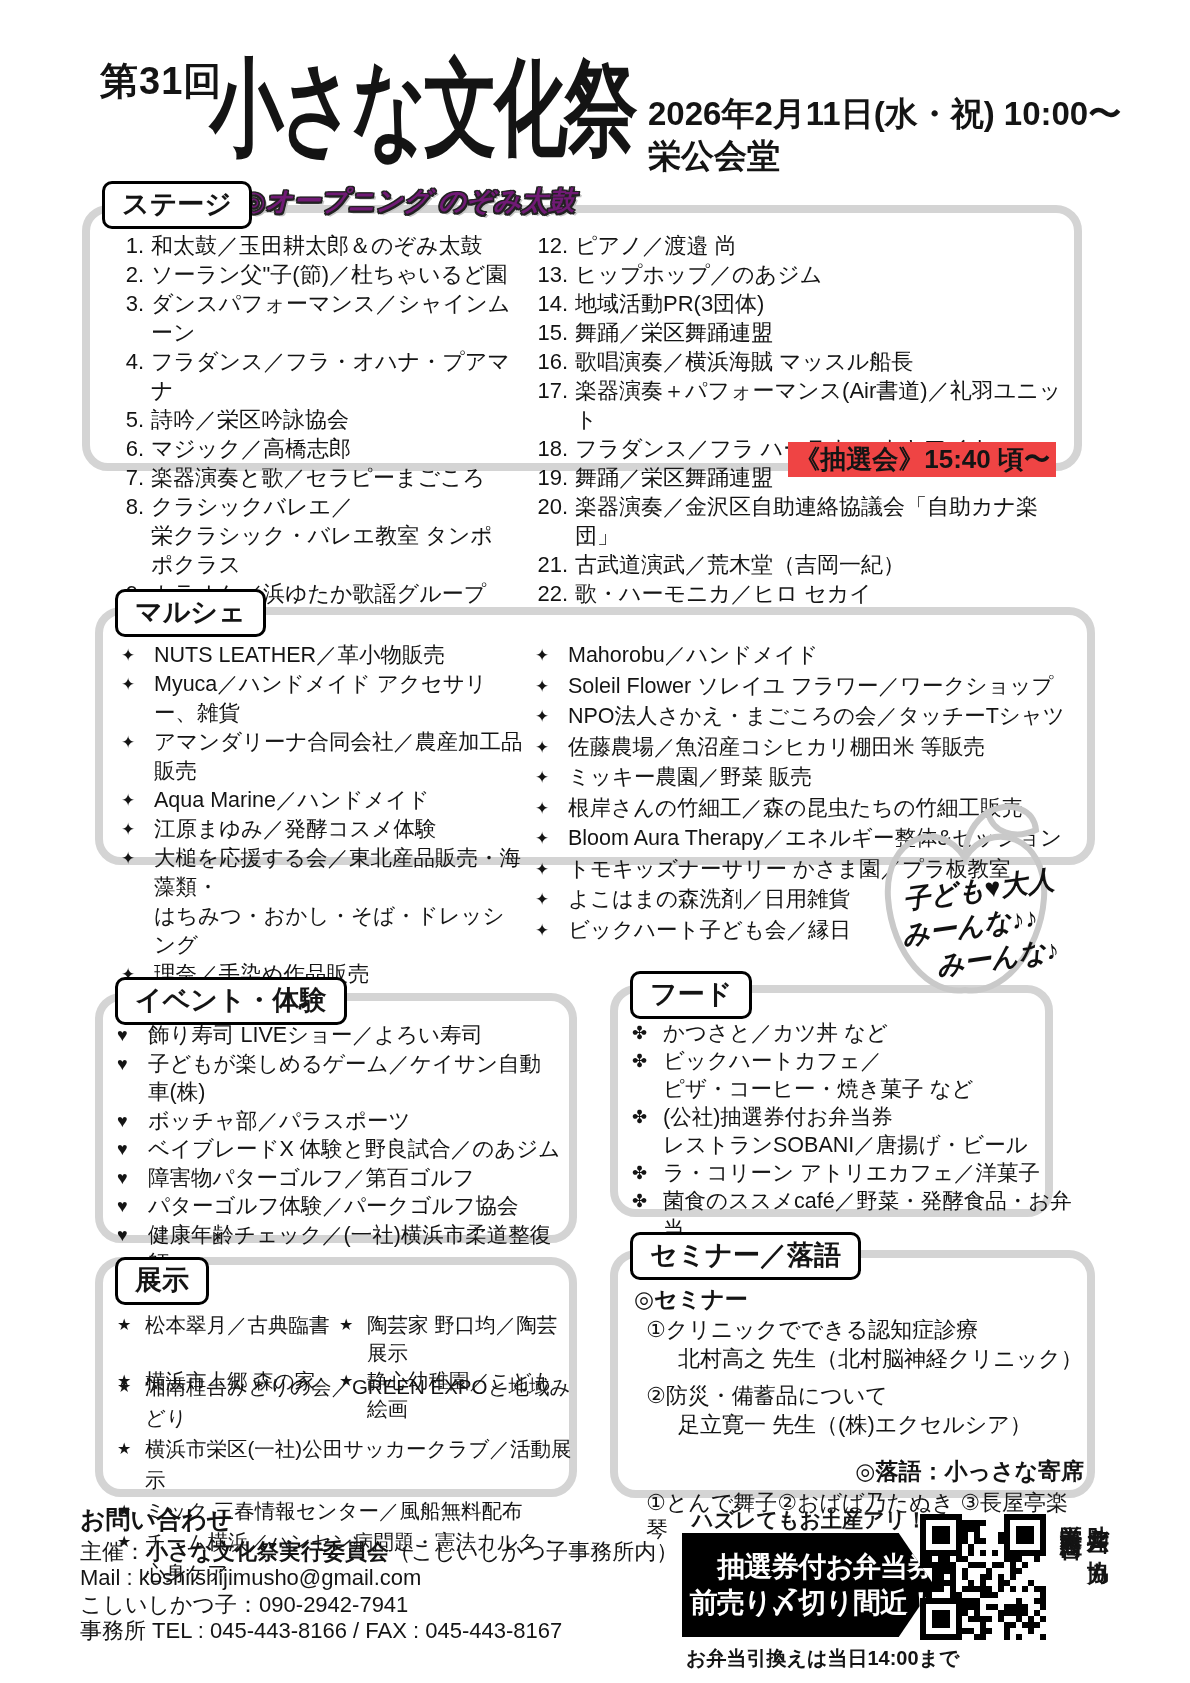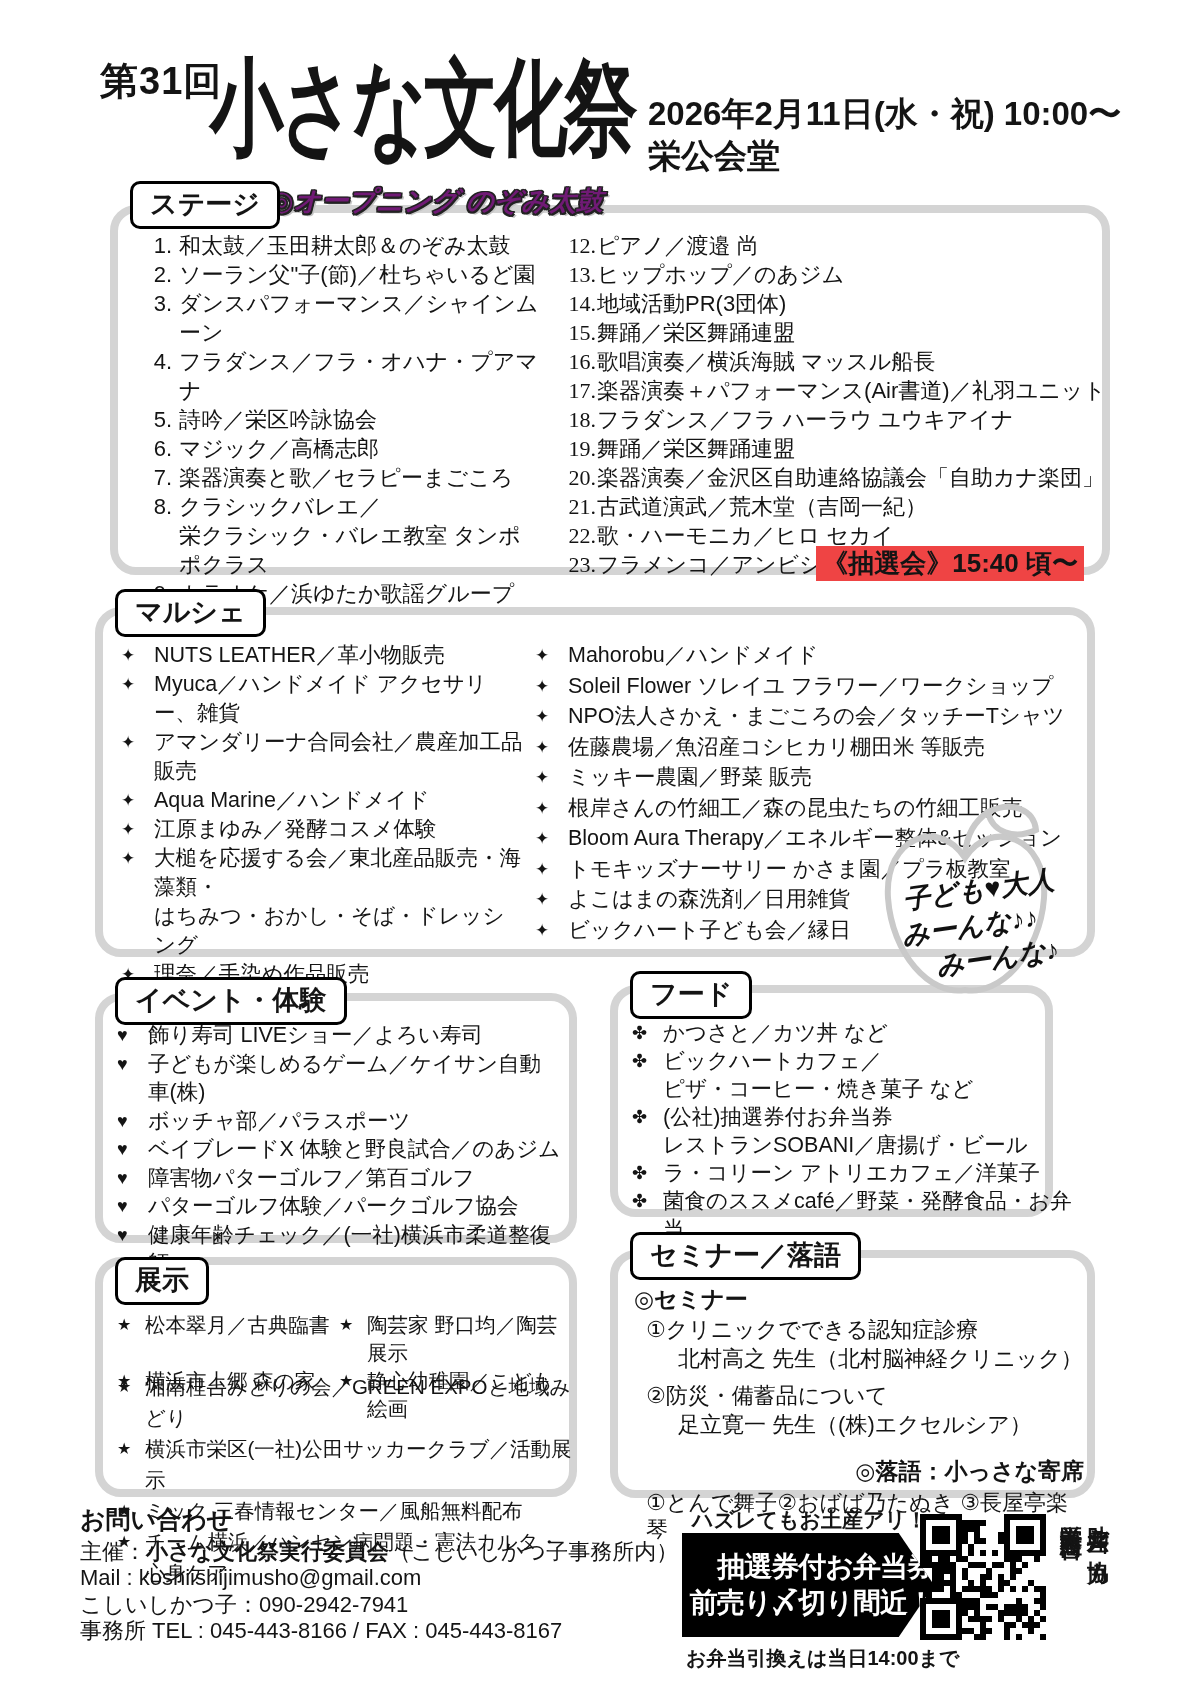--- a/index.html
+++ b/index.html
@@ -23,21 +23,21 @@
   .list{position:absolute;}
   .li{display:flex;align-items:flex-start;}
   .li .marker{flex:0 0 auto;text-align:right;}
   .li-body{flex:1 1 auto;}
 
   
   #stage-left,#stage-right{font-size:22px;line-height:29px;}
   #stage-left{left:16px;top:18px;width:405px;}
   #stage-right{left:432px;top:18px;width:560px;}
   #stage-left .marker{width:38px;margin-right:7px;}
-  #stage-right .marker{width:46px;margin-right:1px;font-family:Liberation Serif, serif;}
+  #stage-right .marker{width:46px;margin-right:7px;}
   .opening{position:absolute;left:152px;top:-30px;font-size:27px;font-weight:bold;font-style:italic;
            color:#701a75;white-space:nowrap;z-index:2;
            text-shadow:-1.5px -1.5px 0 #222,1.5px -1.5px 0 #222,-1.5px 1.5px 0 #222,1.5px 1.5px 0 #222,
                        -1.5px 0 0 #222,1.5px 0 0 #222,0 -1.5px 0 #222,0 1.5px 0 #222,3px 3px 0 #c4c4c4;}
   .lottery{position:absolute;right:18px;bottom:-14px;font-size:26px;font-weight:bold;background:#ef4444;
            padding:0 6px;white-space:nowrap;z-index:2;}
 
   
   #marche-left,#marche-right{font-size:21.5px;line-height:29px;}
   #marche-left{left:18px;top:26px;width:405px;}
@@ -93,21 +93,21 @@
 </head>
 <body>
 
 <div class="page">
 
   <div class="edition">第31回</div>
   <div class="main-title">小さな文化祭</div>
   <div class="head-date">2026年2月11日(水・祝) 10:00〜</div>
   <div class="head-venue">栄公会堂</div>
 
-  <div class="sec" style="left:110px;top:205px;width:1000px;height:370px;">
+  <div class="sec" style="left:82px;top:205px;width:1000px;height:266px;">
     <div class="sec-label" style="top:-32px;">ステージ</div>
     <div class="opening">◎オープニング のぞみ太鼓</div>
     <div class="list" id="stage-left">
         <div class="li">
           <span class="marker">1.</span>
           <div class="li-body">
             <div>和太鼓／玉田耕太郎＆のぞみ太鼓</div>
           </div>
         </div>
         <div class="li">
@@ -242,21 +242,21 @@
         <div class="li">
           <span class="marker">23.</span>
           <div class="li-body">
             <div>フラメンコ／アンビシオン</div>
           </div>
         </div>
       </div>
     <div class="lottery">《抽選会》15:40 頃〜</div>
   </div>
 
-  <div class="sec" style="left:95px;top:607px;width:1000px;height:350px;">
+  <div class="sec" style="left:95px;top:607px;width:1000px;height:258px;">
     <div class="sec-label" style="top:-26px;">マルシェ</div>
     <div class="list" id="marche-left">
         <div class="li">
           <span class="marker">✦</span>
           <div class="li-body">
             <div>NUTS LEATHER／革小物販売</div>
           </div>
         </div>
         <div class="li">
           <span class="marker">✦</span>

